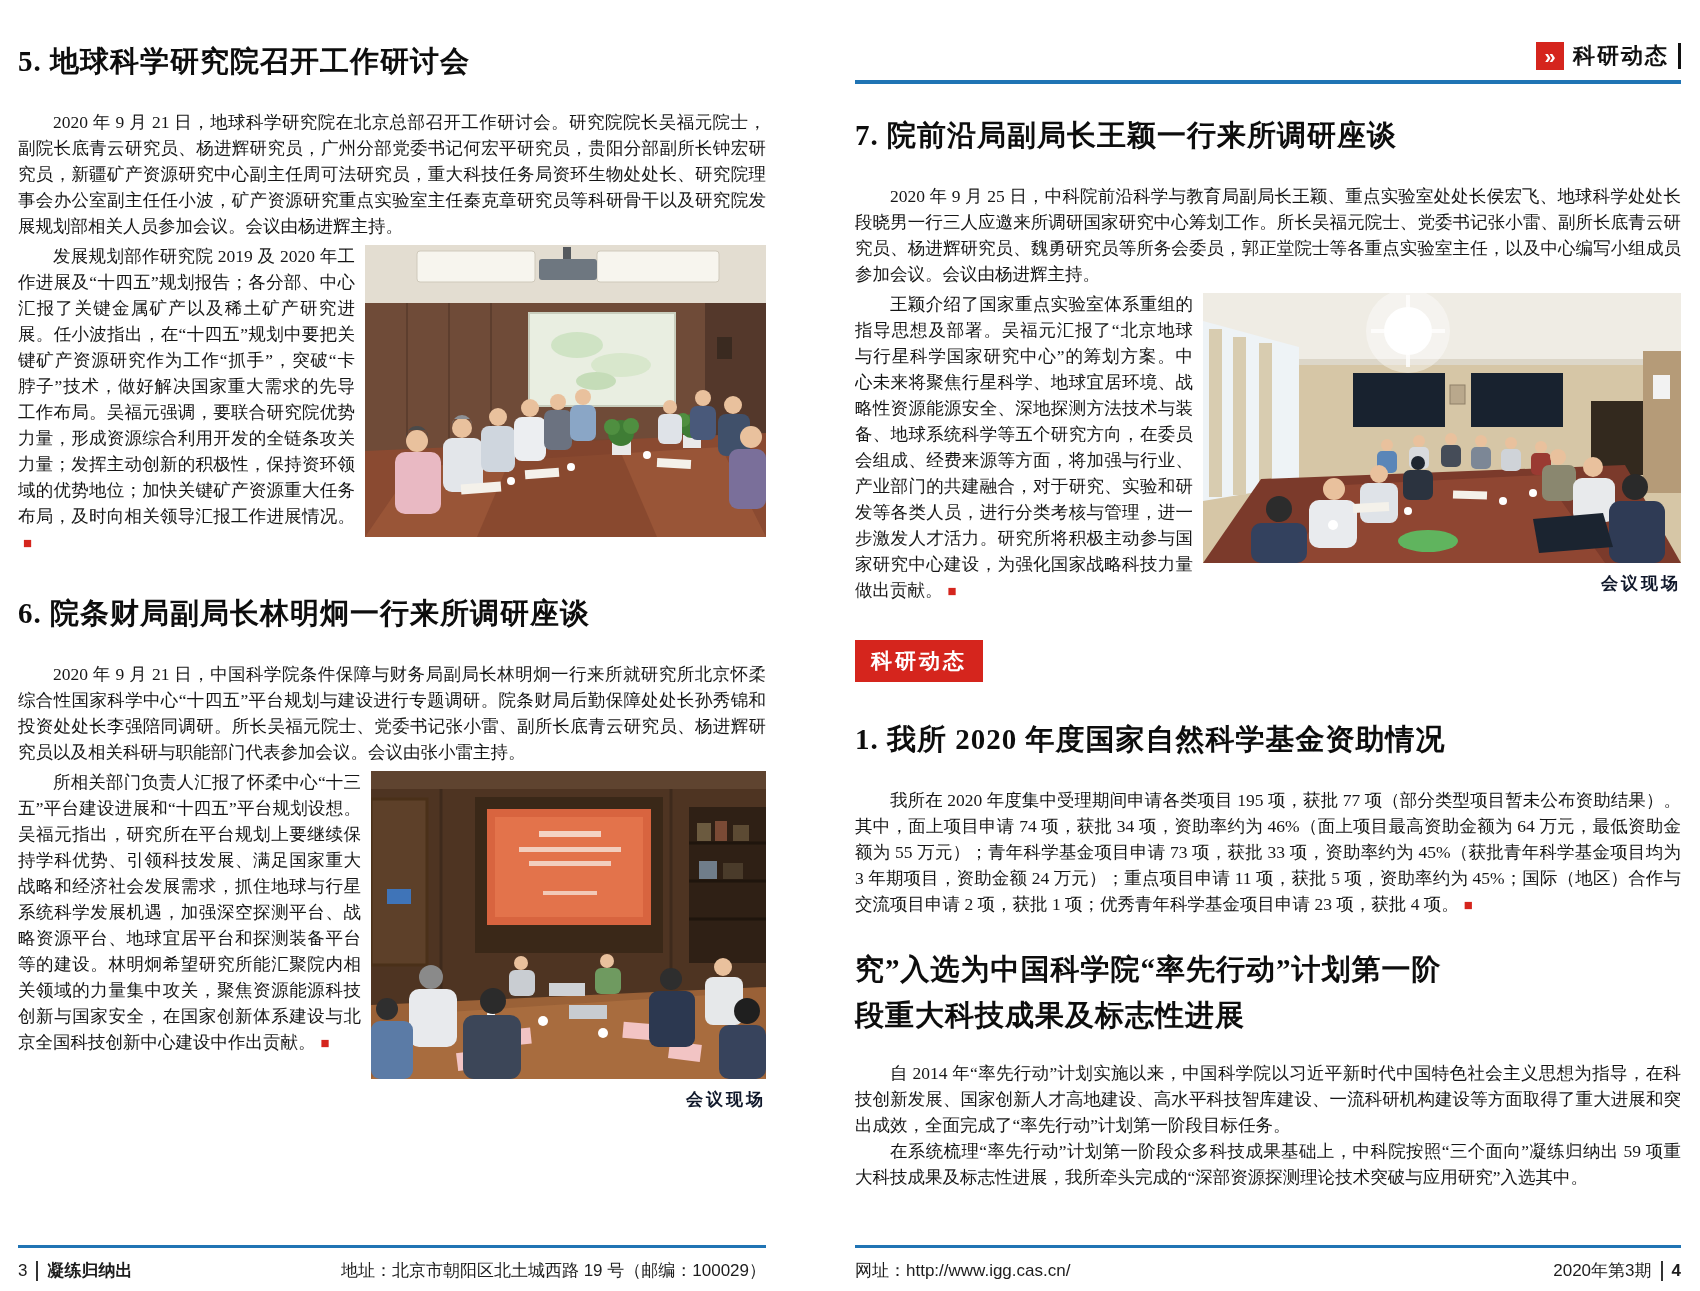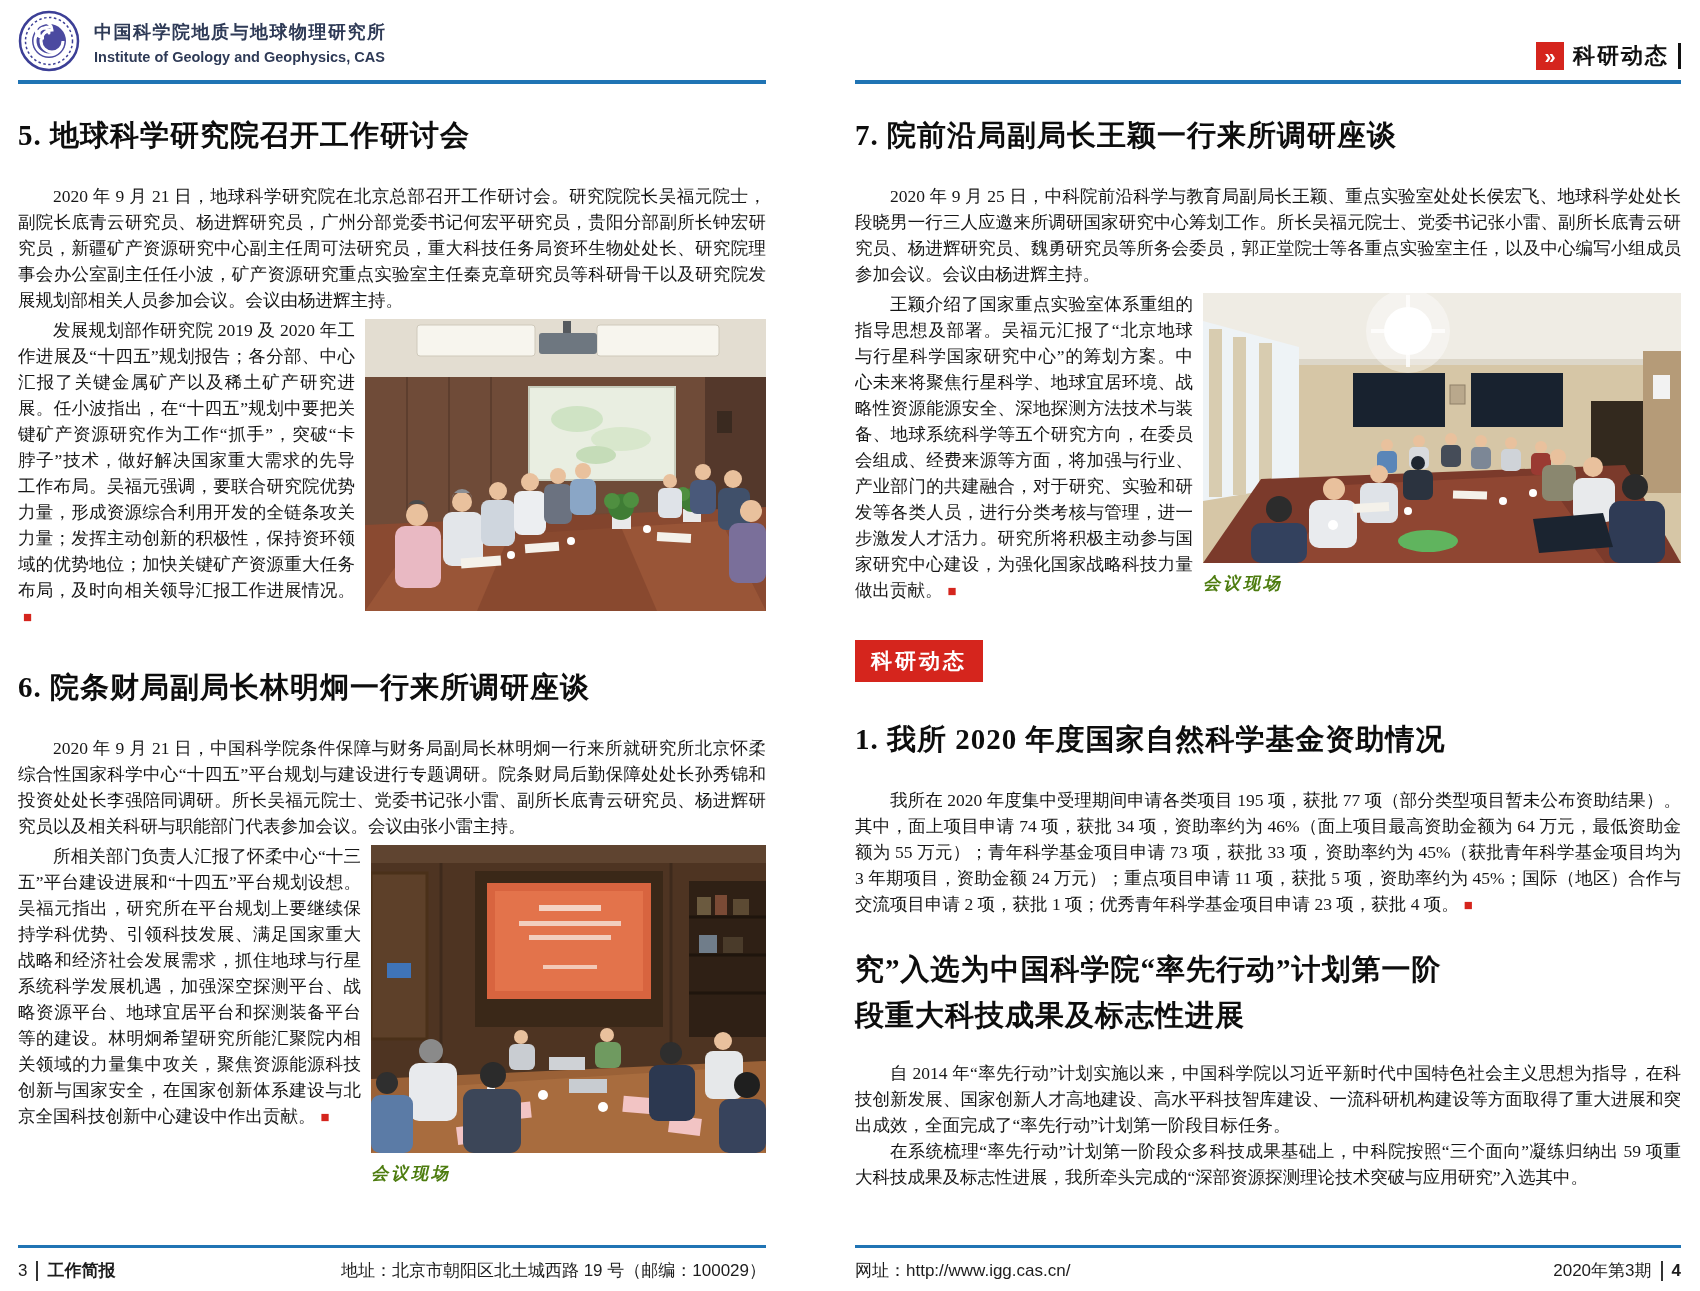--- a/index.html
+++ b/index.html
@@ -19,47 +19,33 @@
   .tab-label{font-size:22px;font-weight:bold;color:#101010;letter-spacing:2px}
   .tab-bar{width:3px;height:26px;background:#101010}
 
   .sec-title{font-size:29px;font-weight:bold;letter-spacing:1px;margin:32px 0 27px;color:#0d0d0d}
   .sec-title.m2{margin-top:38px}
   .sec-title.lines{line-height:46px;margin:28px 0 22px}
   p.body{font-size:17.5px;line-height:26px;text-align:justify;text-indent:2em;color:#161616}
   .media{overflow:hidden;margin-top:4px}
   .ph{float:right;margin:2px 0 4px 10px}
   .ph svg{display:block}
-  .cap{text-align:left;font-size:17px;font-weight:bold;font-style:italic;margin-top:9px;letter-spacing:3px;color:#4d7c0f}
+  .cap{text-align:right;font-size:17px;font-weight:bold;margin-top:9px;letter-spacing:3px;color:#0f172a}
   .endmark{color:#d5251d;font-size:15px;margin-left:5px;font-style:normal}
   .badge{display:inline-block;background:#d5251d;color:#fff;font-family:"Liberation Sans",sans-serif;font-weight:bold;font-size:21px;letter-spacing:3px;padding:7px 16px;margin-top:36px}
 
   .ftr{position:absolute;left:0;right:0;bottom:0;border-top:3px solid #2074b4;padding-top:11px;display:flex;justify-content:space-between;align-items:center;font-family:"Liberation Sans",sans-serif;font-size:17px;color:#1c1c1c}
   .grp{display:flex;align-items:center;gap:9px}
   .fbar{width:2px;height:20px;background:#333}
   .fbold{font-weight:bold}
 </style>
 </head>
 <body>
 
 <div class="page left">
-  <div class="hdr">
-    <span class="logo">
-      <svg width="62" height="62" viewBox="0 0 62 62">
-        <circle cx="31" cy="31" r="29" fill="#ffffff" stroke="#3c3f96" stroke-width="2.5"></circle>
-        <circle cx="31" cy="31" r="23.5" fill="#ffffff" stroke="#3c3f96" stroke-width="1.5" stroke-dasharray="2.5 2.5"></circle>
-        <circle cx="31" cy="31" r="17" fill="#4b4aa0"></circle>
-        <path d="M31 17 a14 14 0 1 0 14 14 a11 11 0 1 1 -11 -11 a8 8 0 1 0 -8 8 a5 5 0 1 1 5 -5" fill="none" stroke="#ffffff" stroke-width="3" stroke-linecap="round"></path>
-      </svg>
-    </span>
-    <div class="orgname">
-      <div class="cn">中国科学院地质与地球物理研究所</div>
-      <div class="en">Institute of Geology and Geophysics, CAS</div>
-    </div>
-  </div>
 
   <h2 class="sec-title">5. 地球科学研究院召开工作研讨会</h2>
   <p class="body">2020 年 9 月 21 日，地球科学研究院在北京总部召开工作研讨会。研究院院长吴福元院士，副院长底青云研究员、杨进辉研究员，广州分部党委书记何宏平研究员，贵阳分部副所长钟宏研究员，新疆矿产资源研究中心副主任周可法研究员，重大科技任务局资环生物处处长、研究院理事会办公室副主任任小波，矿产资源研究重点实验室主任秦克章研究员等科研骨干以及研究院发展规划部相关人员参加会议。会议由杨进辉主持。</p>
 
   <div class="media">
     <div class="ph">
       <svg width="401" height="292" viewBox="0 0 401 292">
         <rect x="0" y="0" width="401" height="292" fill="#6f4b38"></rect>
         <rect x="0" y="0" width="401" height="58" fill="#e3ddd1"></rect>
         <rect x="52" y="6" width="118" height="31" rx="3" fill="#f7f5ee" stroke="#cfc9bb"></rect>
@@ -177,21 +163,21 @@
       </svg>
       <div class="cap">会议现场</div>
     </div>
     <p class="body"><span>所相关部门负责人汇报了怀柔中心“十三五”平台建设进展和“十四五”平台规划设想。吴福元指出，研究所在平台规划上要继续保持学科优势、引领科技发展、满足国家重大战略和经济社会发展需求，抓住地球与行星系统科学发展机遇，加强深空探测平台、战略资源平台、地球宜居平台和探测装备平台等的建设。林明炯希望研究所能汇聚院内相关领域的力量集中攻关，聚焦资源能源科技创新与国家安全，在国家创新体系建设与北京全国科技创新中心建设中作出贡献。</span><span class="endmark">■</span></p>
   </div>
 
   <div class="ftr">
     <div class="grp">
       <span>3</span>
       <span class="fbar"></span>
-      <span class="fbold">工作简报</span>
+      <span class="fbold">凝练归纳出</span>
     </div>
     <div class="grp">
       <span>地址：北京市朝阳区北土城西路 19 号（邮编：100029）</span>
     </div>
   </div>
 </div>
 
 <div class="page right">
   <div class="hdr">
     <div class="hdr-tab">

